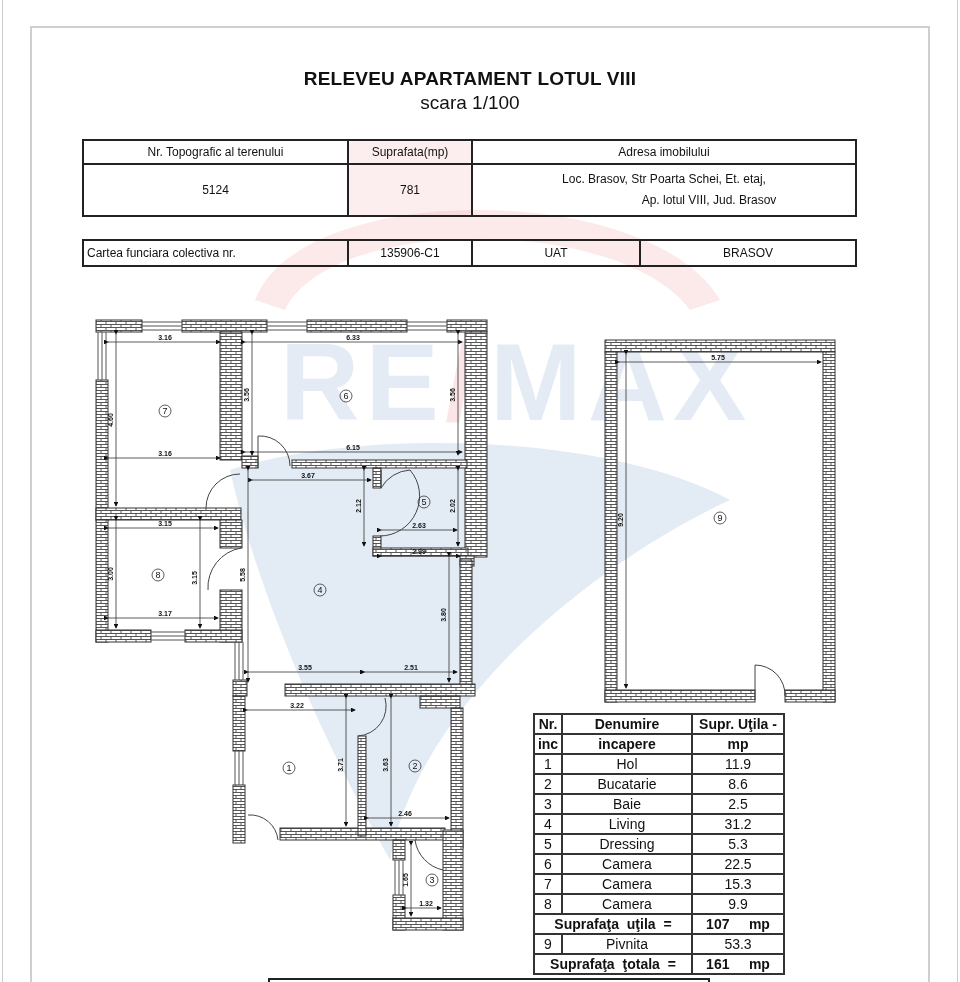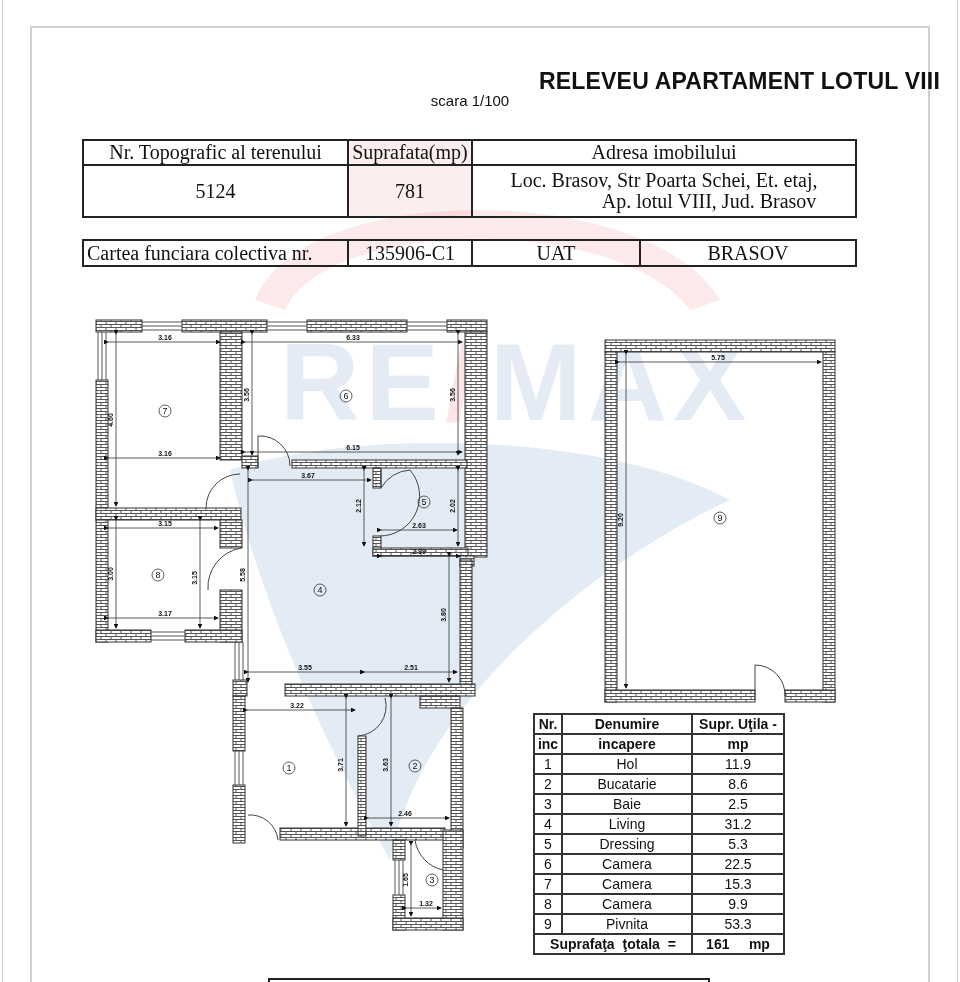--- a/index.html
+++ b/index.html
@@ -1,22 +1,22 @@
 <!DOCTYPE html>
 <html><head>
 <meta charset="utf-8">
 <style>
   * { box-sizing: border-box; margin: 0; padding: 0; }
   body { width: 960px; height: 982px; background: #fff; position: relative; overflow: hidden; font-family: "Liberation Sans", sans-serif; color: #111; }
   .outer-frame { position: absolute; left: 2px; top: 0; width: 956px; height: 982px; border-left: 1px solid #ccc; border-right: 1px solid #ccc; }
   .page-frame { position: absolute; left: 30px; top: 26px; width: 900px; height: 960px; border: 2px solid #cfcfcf; border-bottom: none; }
   .watermark { position: absolute; left: 0; top: 0; width: 960px; height: 982px; pointer-events: none; }
-  .title { position: absolute; top: 68px; left: 0; width: 940px; text-align: right; font-weight: bold; font-size: 23px; letter-spacing: 0.2px; }
-  .subtitle { position: absolute; top: 92px; left: 0; width: 940px; text-align: center; font-size: 15px; }
-  table.info { position: absolute; border-collapse: collapse; font-size: 20px; font-family: Liberation Serif, serif; }
+  .title { position: absolute; top: 68px; left: 0; width: 940px; text-align: center; font-weight: bold; font-size: 19px; letter-spacing: 0.2px; }
+  .subtitle { position: absolute; top: 92px; left: 0; width: 940px; text-align: center; font-size: 19px; }
+  table.info { position: absolute; border-collapse: collapse; font-size: 12px; }
   table.info td { border: 2px solid #222; text-align: center; padding: 0 3px; }
   #t1 { left: 82px; top: 139px; width: 775px; }
   #t1 td { height: 24px; }
   #t1 tr.r2 td { height: 52px; line-height: 21px; }
   #t2 { left: 82px; top: 239px; width: 775px; }
   #t2 td { height: 26px; }
   #t2 td.l { text-align: left; }
   .pink { background: rgba(230,120,130,0.13); border-radius: 7px; }
   .plan { position: absolute; left: 0; top: 0; width: 960px; height: 982px; }
   table.rooms { position: absolute; left: 533px; top: 713px; width: 252px; border-collapse: collapse; font-size: 14px; background: #fff; border-radius: 7px; }
@@ -306,20 +306,24 @@
   <tr>
         <td>7</td>
         <td>Camera</td>
         <td>15.3</td>
       </tr>
   <tr>
         <td>8</td>
         <td>Camera</td>
         <td>9.9</td>
       </tr>
+  <tr class="sum">
+    <td colspan="2" class="sum-label">Suprafaţa  uţila =</td>
+    <td><span>107</span>&nbsp;&nbsp;&nbsp;&nbsp;&nbsp;<span>mp</span></td>
+  </tr>
   <tr>
         <td>9</td>
         <td>Pivnita</td>
         <td>53.3</td>
       </tr>
   <tr class="sum">
     <td colspan="2" class="sum-label">Suprafaţa  ţotala =</td>
     <td><span>161</span>&nbsp;&nbsp;&nbsp;&nbsp;&nbsp;<span>mp</span></td>
   </tr>
 </tbody>

